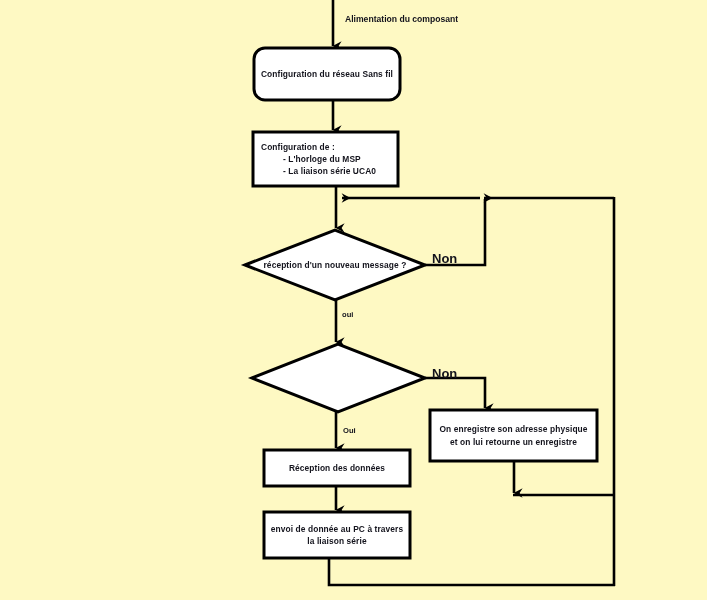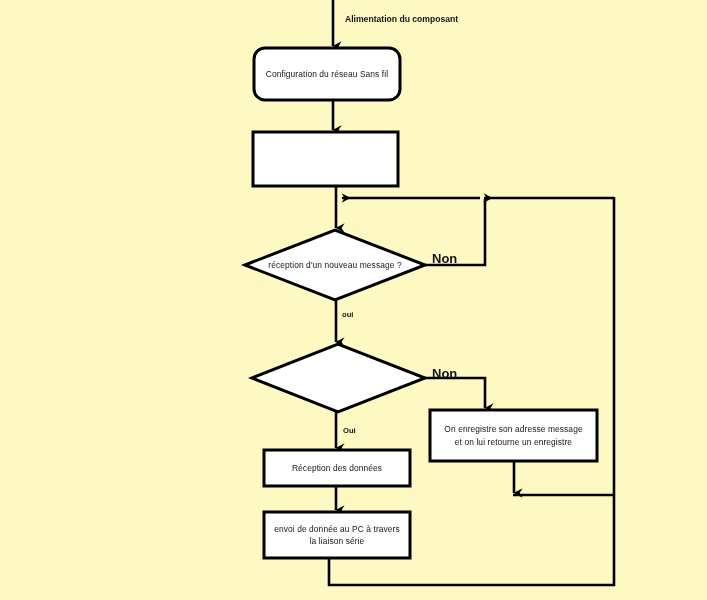--- a/index.html
+++ b/index.html
@@ -25,21 +25,21 @@
     height: 600px;
   }
   .node-label {
     position: absolute;
     display: flex;
     flex-direction: column;
     align-items: center;
     justify-content: center;
     text-align: center;
     color: #13131c;
-    font-weight: normal;
+    font-weight: bold;
     font-size: 8.4px;
     line-height: 1.45;
     letter-spacing: 0.1px;
     pointer-events: none;
   }
   .node-label .ln {
     display: block;
     white-space: nowrap;
   }
   .edge-label {
@@ -123,28 +123,33 @@
 
     <rect x="264" y="512" width="146" height="46" fill="#ffffff" stroke="#000000" stroke-width="3"></rect>
   </svg>
 
   <div class="title-label" style="left:345px; top:14px;">Alimentation du composant</div>
 
   <div class="node-label" style="left:254px; top:48px; width:146px; height:52px;">
     <span class="ln">Configuration du réseau Sans fil</span>
   </div>
 
+  <div class="node-label left-block" style="left:261px; top:132px; width:132px; height:54px;">
+    <span class="ln">Configuration de :</span>
+    <span class="ln indent">- L'horloge du MSP</span>
+    <span class="ln indent">- La liaison série UCA0</span>
+  </div>
 
   <div class="node-label" style="left:245px; top:248px; width:180px; height:34px;">
     <span class="ln">réception d'un nouveau message ?</span>
   </div>
 
 
   <div class="node-label" style="left:430px; top:410px; width:167px; height:51px;">
-    <span class="ln">On enregistre son adresse message</span>
+    <span class="ln">On enregistre son adresse physique</span>
     <span class="ln">et on lui retourne un enregistre</span>
   </div>
 
   <div class="node-label" style="left:264px; top:450px; width:146px; height:36px;">
     <span class="ln">Réception des données</span>
   </div>
 
   <div class="node-label" style="left:264px; top:512px; width:146px; height:46px;border-radius:16px;">
     <span class="ln">envoi de donnée au PC à travers</span>
     <span class="ln">la liaison série</span>

